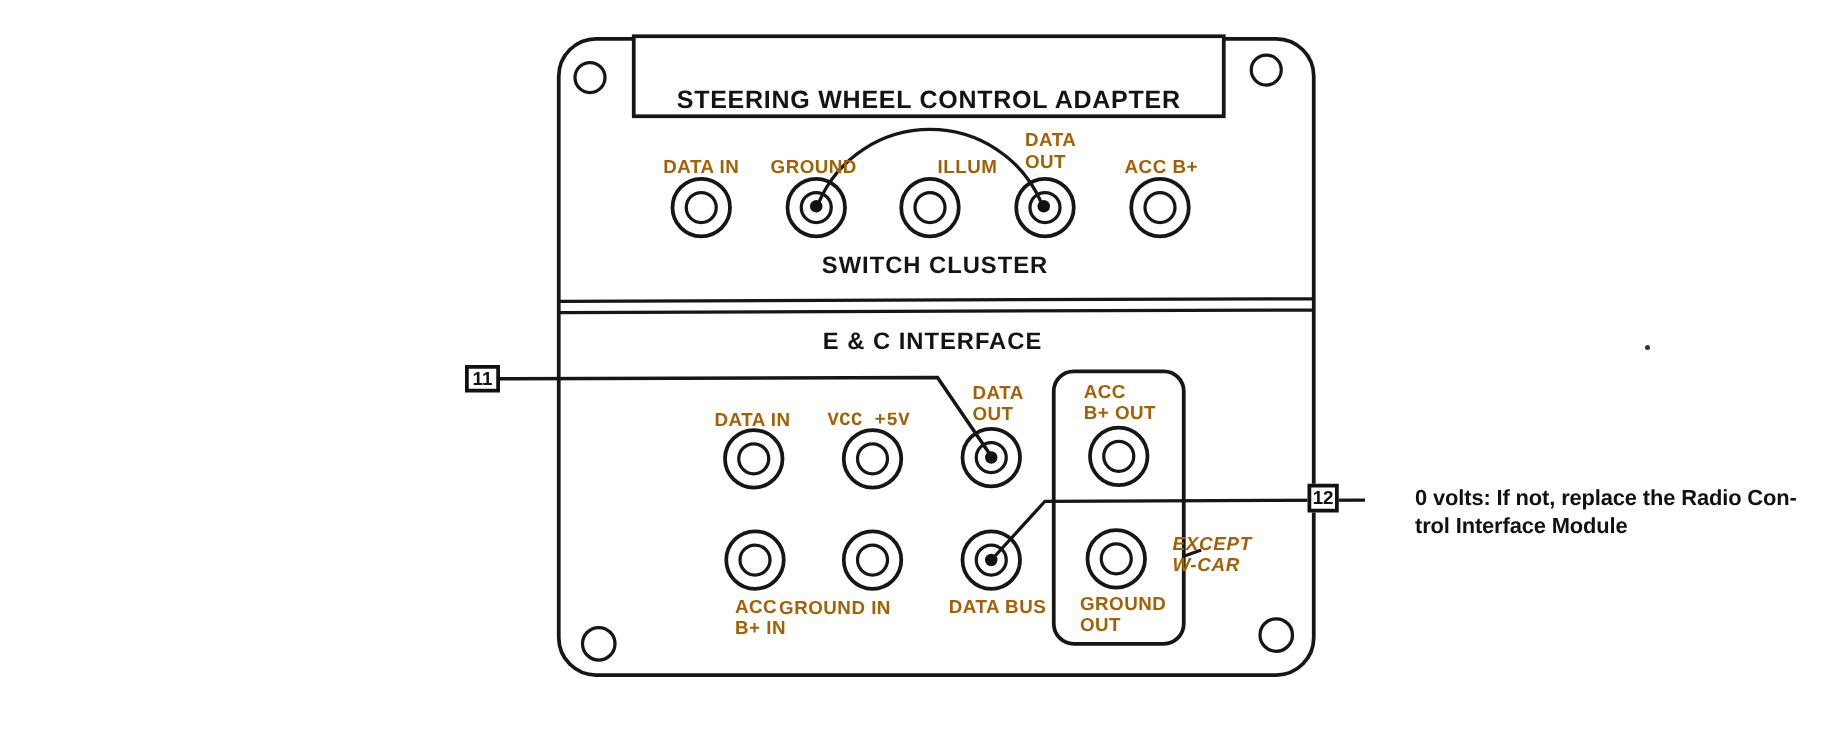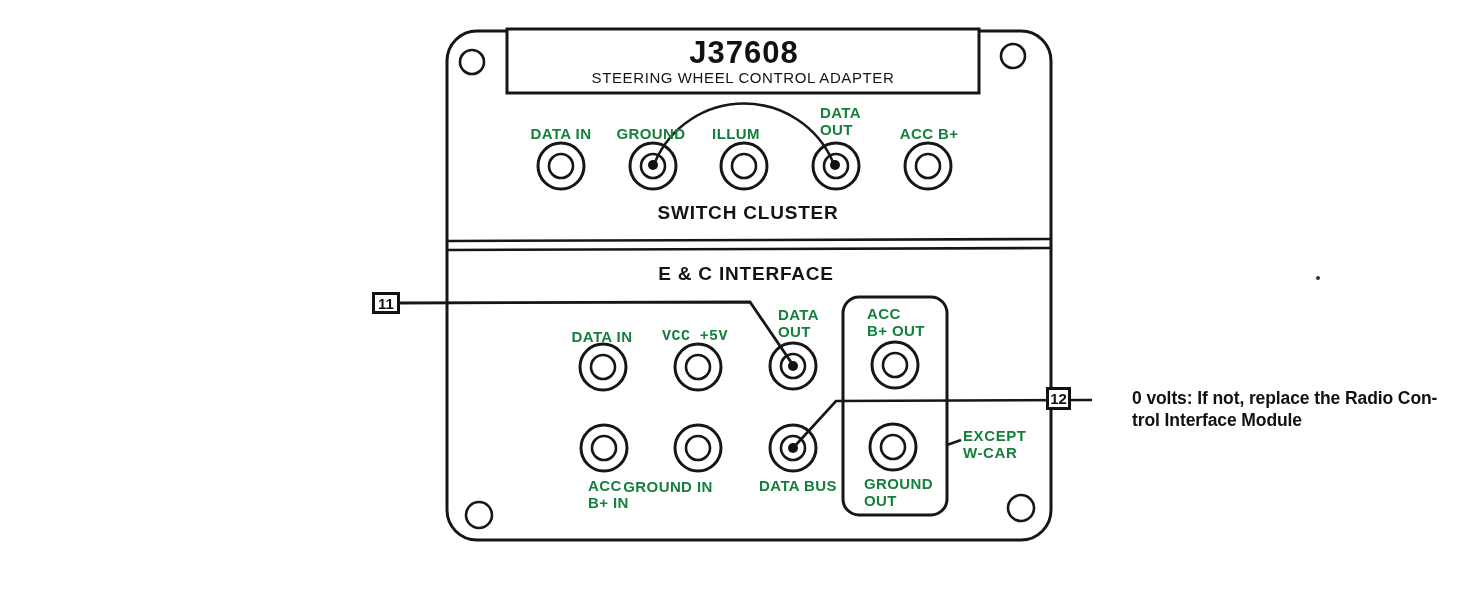--- a/index.html
+++ b/index.html
@@ -3,33 +3,33 @@
 <meta charset="utf-8">
 <style>
   html,body{margin:0;padding:0;background:#fff;}
   .stage{
     position:relative;width:1472px;height:592px;background:#fff;overflow:hidden;
     font-family:"Liberation Sans",sans-serif;color:#141414;
   }
   .stage svg{position:absolute;left:0;top:0;}
   .lbl{
     position:absolute;font-weight:700;font-size:15px;line-height:17px;
-    letter-spacing:.4px;white-space:pre-line;color:#15803d;
+    letter-spacing:.4px;white-space:pre-line;color:#a16207;
   }
   .ctr{transform:translateX(-50%);text-align:left;}
   .section-title{
     position:absolute;font-weight:700;font-size:19px;letter-spacing:.8px;
     transform:translateX(-50%);white-space:nowrap;color:#141414;
   }
   .part-number{
     position:absolute;font-weight:700;font-size:31px;letter-spacing:1px;
     transform:translateX(-50%);white-space:nowrap;color:#111;
   }
   .device-title{
-    position:absolute;font-weight:400;font-size:15px;letter-spacing:.6px;
+    position:absolute;font-weight:700;font-size:20px;letter-spacing:.6px;
     transform:translateX(-50%);white-space:nowrap;color:#141414;
   }
   .note{
     position:absolute;font-weight:700;font-size:17.5px;line-height:22px;
     white-space:pre-line;color:#111;letter-spacing:-0.1px;
   }
   .callout-box{
     position:absolute;border:3px solid #111;background:#fff;
     font-weight:700;font-size:15px;display:flex;align-items:center;justify-content:center;
     color:#111;
@@ -123,26 +123,25 @@
           <circle cx="893" cy="447" r="12" stroke-width="2.6"></circle>
       </g>
     </g>
 
     <path d="M 400 303 L 750 302 L 793 365" fill="none" stroke="#161616" stroke-width="2.8"></path>
     <path d="M 1092 400 L 836 401 L 794 447" fill="none" stroke="#161616" stroke-width="2.6"></path>
 
     <circle cx="1318" cy="278" r="2" fill="#333"></circle>
   </svg>
 
-  <div class="part-number" style="left:744px;top:35px;">J37608</div>
   <div class="device-title" style="left:743px;top:69px;">STEERING WHEEL CONTROL ADAPTER</div>
 
   <div class="lbl ctr" style="left:561px;top:125px;">DATA IN</div>
   <div class="lbl ctr" style="left:651px;top:125px;">GROUND</div>
-  <div class="lbl ctr" style="left:736px;top:125px;">ILLUM</div>
+  <div class="lbl ctr" style="left:774px;top:125px;">ILLUM</div>
   <div class="lbl" style="left:820px;top:104px;">DATA
 OUT</div>
   <div class="lbl ctr" style="left:929px;top:125px;">ACC B+</div>
 
   <div class="section-title" style="left:746px;top:263px;">E &amp; C INTERFACE</div>
 
   <div class="section-title" style="left:748px;top:202px;">SWITCH CLUSTER</div>
 
   <div class="lbl ctr" style="left:602px;top:328px;">DATA IN</div>
   <div class="lbl ctr" style="left:695px;top:328px;font-family:Liberation Mono, monospace;">VCC +5V</div>
@@ -151,21 +150,21 @@
   <div class="lbl" style="left:867px;top:305px;">ACC
 B+ OUT</div>
 
   <div class="lbl" style="left:588px;top:477px;">ACC
 B+ IN</div>
   <div class="lbl ctr" style="left:668px;top:478px;">GROUND IN</div>
   <div class="lbl ctr" style="left:798px;top:477px;">DATA BUS</div>
   <div class="lbl" style="left:864px;top:475px;">GROUND
 OUT</div>
 
-  <div class="lbl" style="left:963px;top:427px;letter-spacing:.6px;">EXCEPT
+  <div class="lbl" style="left:938px;top:427px;letter-spacing:.6px;font-style:italic;">EXCEPT
 W-CAR</div>
 
   <div class="callout-box cb11">11</div>
 
   <div class="callout-box cb12">12</div>
   <div class="note" style="left:1132px;top:387px;width:345px;">0 volts: If not, replace the Radio Con-
 trol Interface Module</div>
 
 </div>
 

